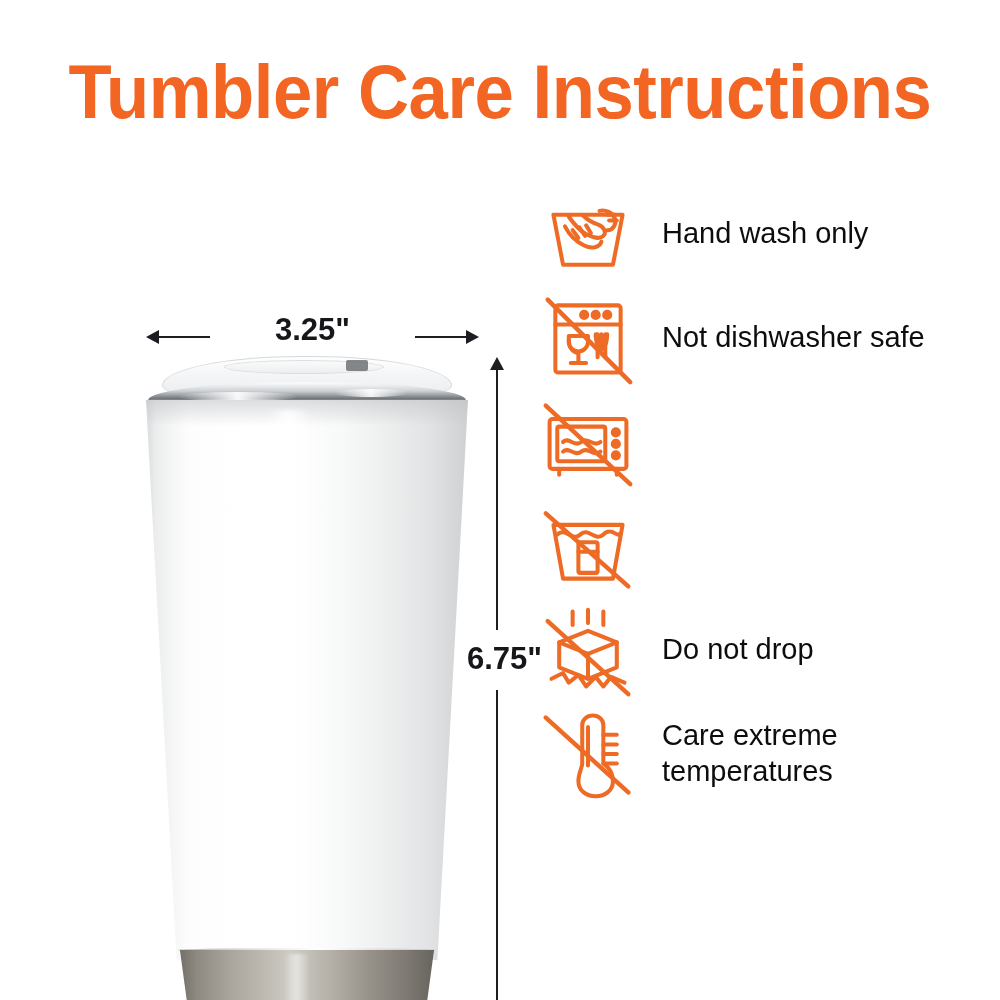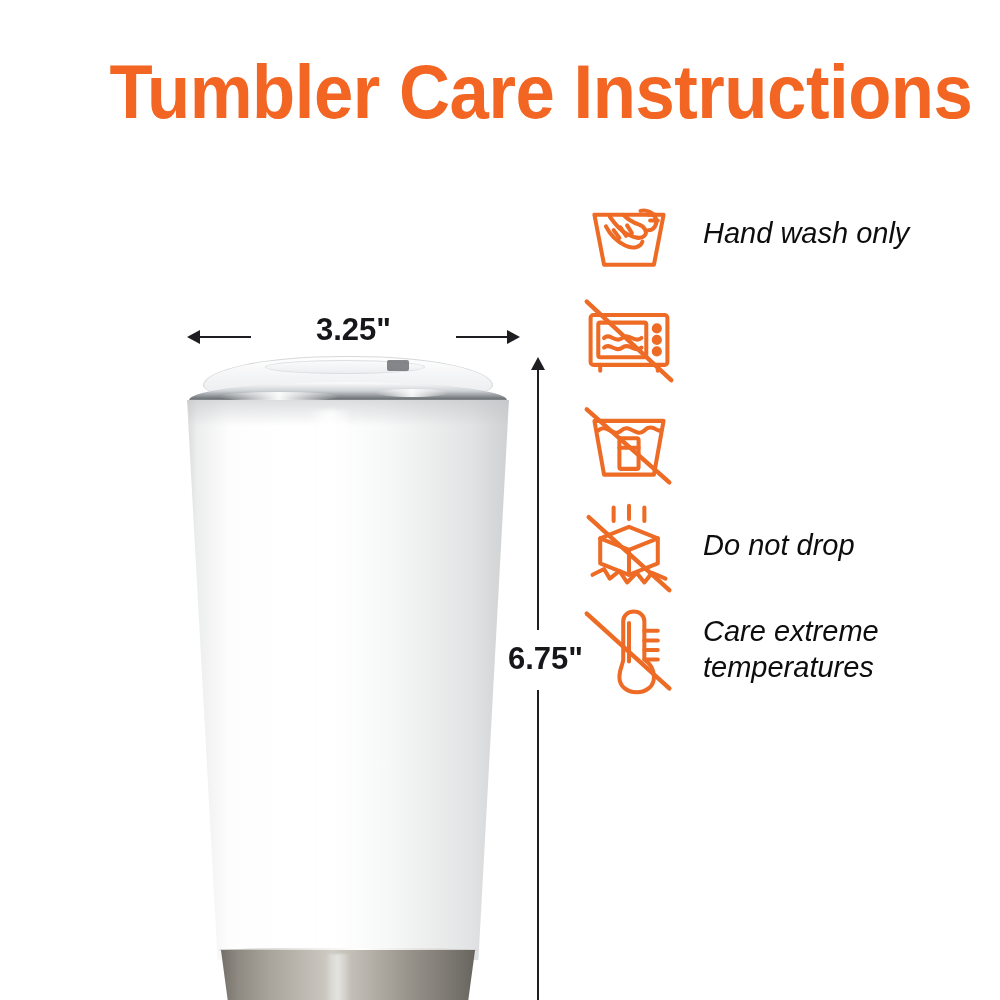--- a/index.html
+++ b/index.html
@@ -1,18 +1,18 @@
 <!DOCTYPE html>
 <html><head>
 <meta charset="utf-8">
 <style>
   html,body{margin:0;padding:0;background:#ffffff;}
   body{width:1000px;height:1000px;overflow:hidden;
        font-family:"Liberation Sans","DejaVu Sans",sans-serif;}
-  #canvas{position:relative;width:828px;height:1000px;background:#fff;margin-left:41px;}
+  #canvas{position:relative;width:828px;height:1000px;background:#fff;}
 
   
   #title{
     position:absolute;left:0;top:52px;width:1000px;
     text-align:center;
     font-family:"Liberation Sans Narrow","Liberation Sans",sans-serif;
     font-weight:bold;
     font-size:76px;
     letter-spacing:-0.5px;
     transform:scaleX(0.93);
@@ -134,21 +134,21 @@
   #care-list{position:absolute;left:528px;top:186px;width:460px;}
   .care-row{position:relative;height:104px;}
   .care-row:last-child{height:112px;}
   .care-icon{
     position:absolute;left:12px;top:0;width:96px;height:96px;
   }
   .care-icon svg{display:block;width:96px;height:96px;}
   .care-label{
     position:absolute;left:134px;top:0;width:320px;height:96px;
     display:flex;align-items:center;
-    font-size:29px;font-style:italic;color:#0d0d0f;
+    font-size:29px;color:#0d0d0f;
     line-height:1.24;letter-spacing:0px;
   }
   .care-label.two-line{align-items:center;}
 </style>
 </head>
 <body>
 
 <div id="canvas">
 
   <div id="title" style="color: rgb(242, 101, 34);">Tumbler Care Instructions</div>
@@ -192,20 +192,37 @@
                    C54 38 48 34 44 30"></path>
           <path d="M26 42 C30 50 38 58 46 62 C54 66 62 64 64 58"></path>
           <path d="M34 46 L40 54 M41 43 L47 52 M48 41 L53 49"></path>
           <path d="M62 26 C68 24 76 28 78 34 C80 40 76 46 70 46"></path>
           <path d="M70 30 L78 30 M72 36 L80 36"></path>
         </svg>
       </span>
       <span class="care-label">Hand wash only</span>
     </div>
 
+    <div class="care-row">
+      <span class="care-icon">
+        <svg viewBox="0 0 100 100" fill="none" stroke="#EE6B26" stroke-width="4.2" stroke-linecap="round" stroke-linejoin="round">
+          <rect x="16" y="16" width="68" height="70" rx="3"></rect>
+          <line x1="16" y1="36" x2="84" y2="36"></line>
+          <circle cx="46" cy="26" r="3.2" fill="#EE6B26" stroke="#EE6B26"></circle>
+          <circle cx="58" cy="26" r="3.2" fill="#EE6B26" stroke="#EE6B26"></circle>
+          <circle cx="70" cy="26" r="3.2" fill="#EE6B26" stroke="#EE6B26"></circle>
+          <path d="M30 52 C30 60 34 65 40 66 L40 76 M32 76 L48 76"></path>
+          <path d="M30 48 L50 48 L50 54 C50 60 45 64 40 64 C35 64 30 60 30 54 Z"></path>
+          <path d="M60 46 L60 70 M68 46 L68 70 M64 46 L64 58"></path>
+          <path d="M58 46 C58 46 58 60 64 62 C70 60 70 46 70 46"></path>
+          <line x1="8" y1="10" x2="94" y2="96" stroke-width="4.6"></line>
+        </svg>
+      </span>
+      <span class="care-label">Not dishwasher safe</span>
+    </div>
 
     <div class="care-row">
       <span class="care-icon">
         <svg viewBox="0 0 100 100" fill="none" stroke="#EE6B26" stroke-width="4.2" stroke-linecap="round" stroke-linejoin="round">
           <rect x="10" y="26" width="80" height="52" rx="3"></rect>
           <rect x="18" y="34" width="50" height="36" rx="2"></rect>
           <circle cx="79" cy="40" r="3.2" fill="#EE6B26" stroke="#EE6B26"></circle>
           <circle cx="79" cy="52" r="3.2" fill="#EE6B26" stroke="#EE6B26"></circle>
           <circle cx="79" cy="64" r="3.2" fill="#EE6B26" stroke="#EE6B26"></circle>
           <path d="M24 50 C30 44 36 56 43 50 C50 44 56 56 63 50"></path>

